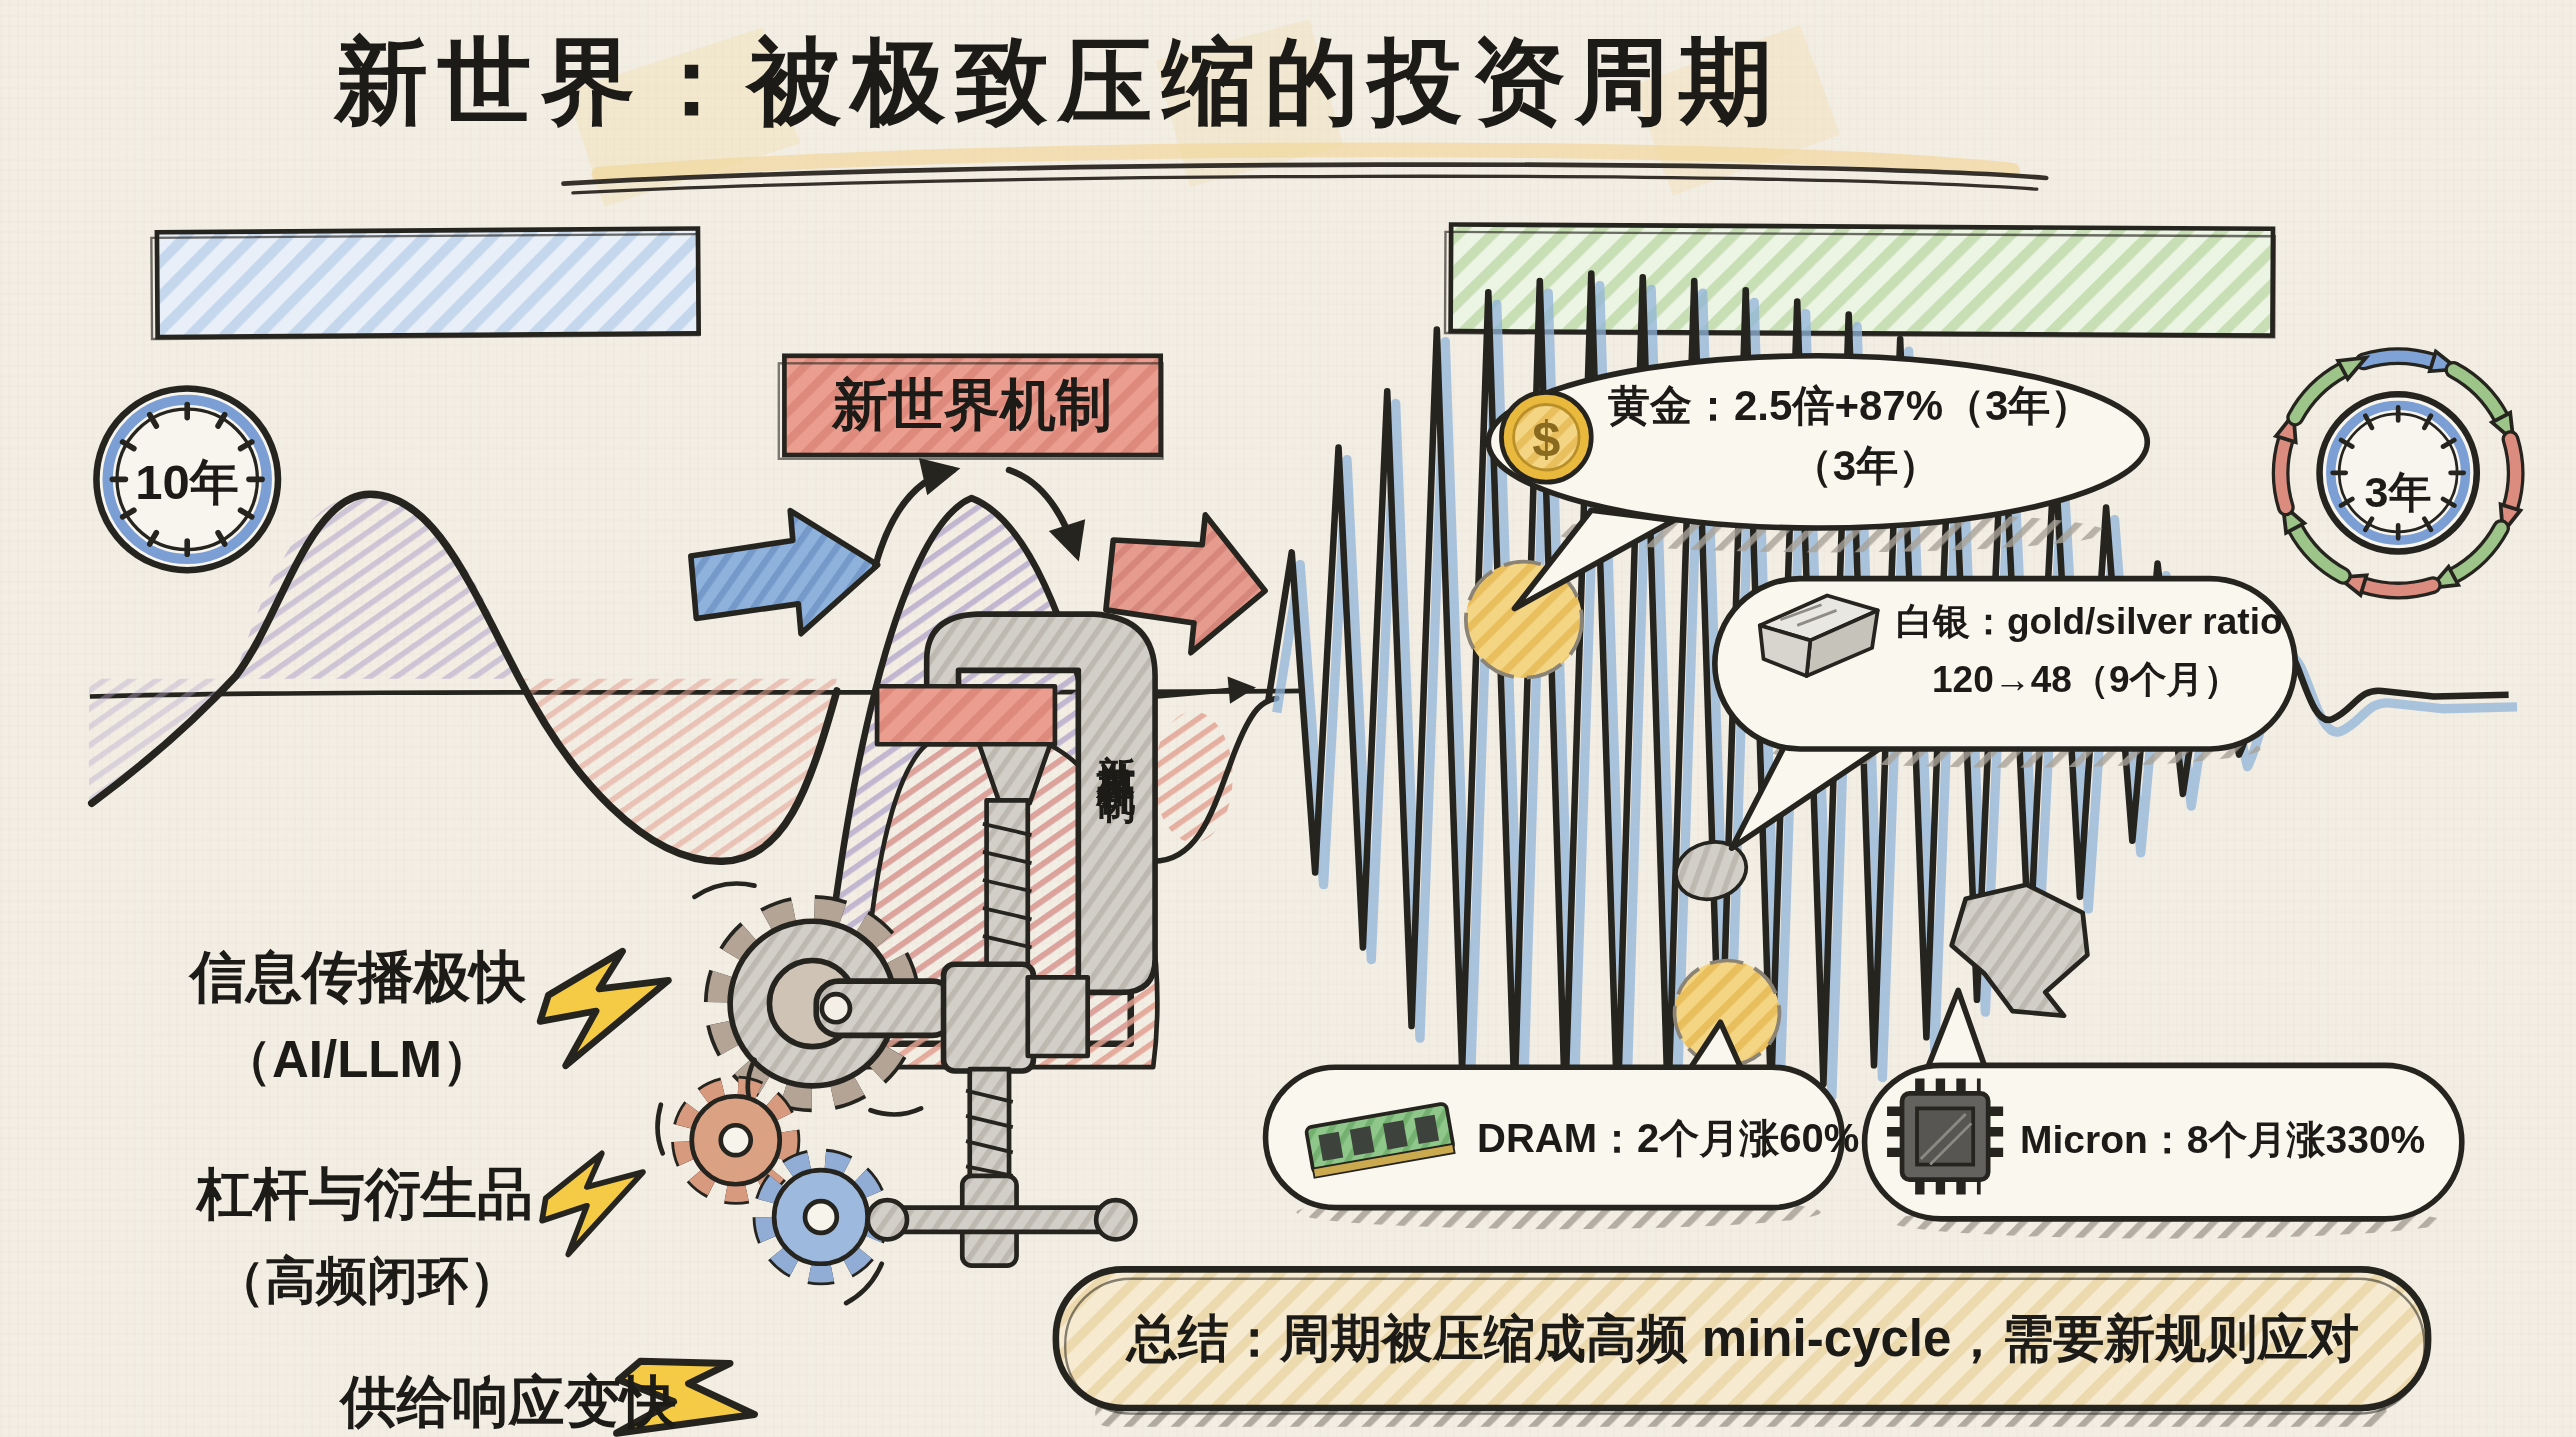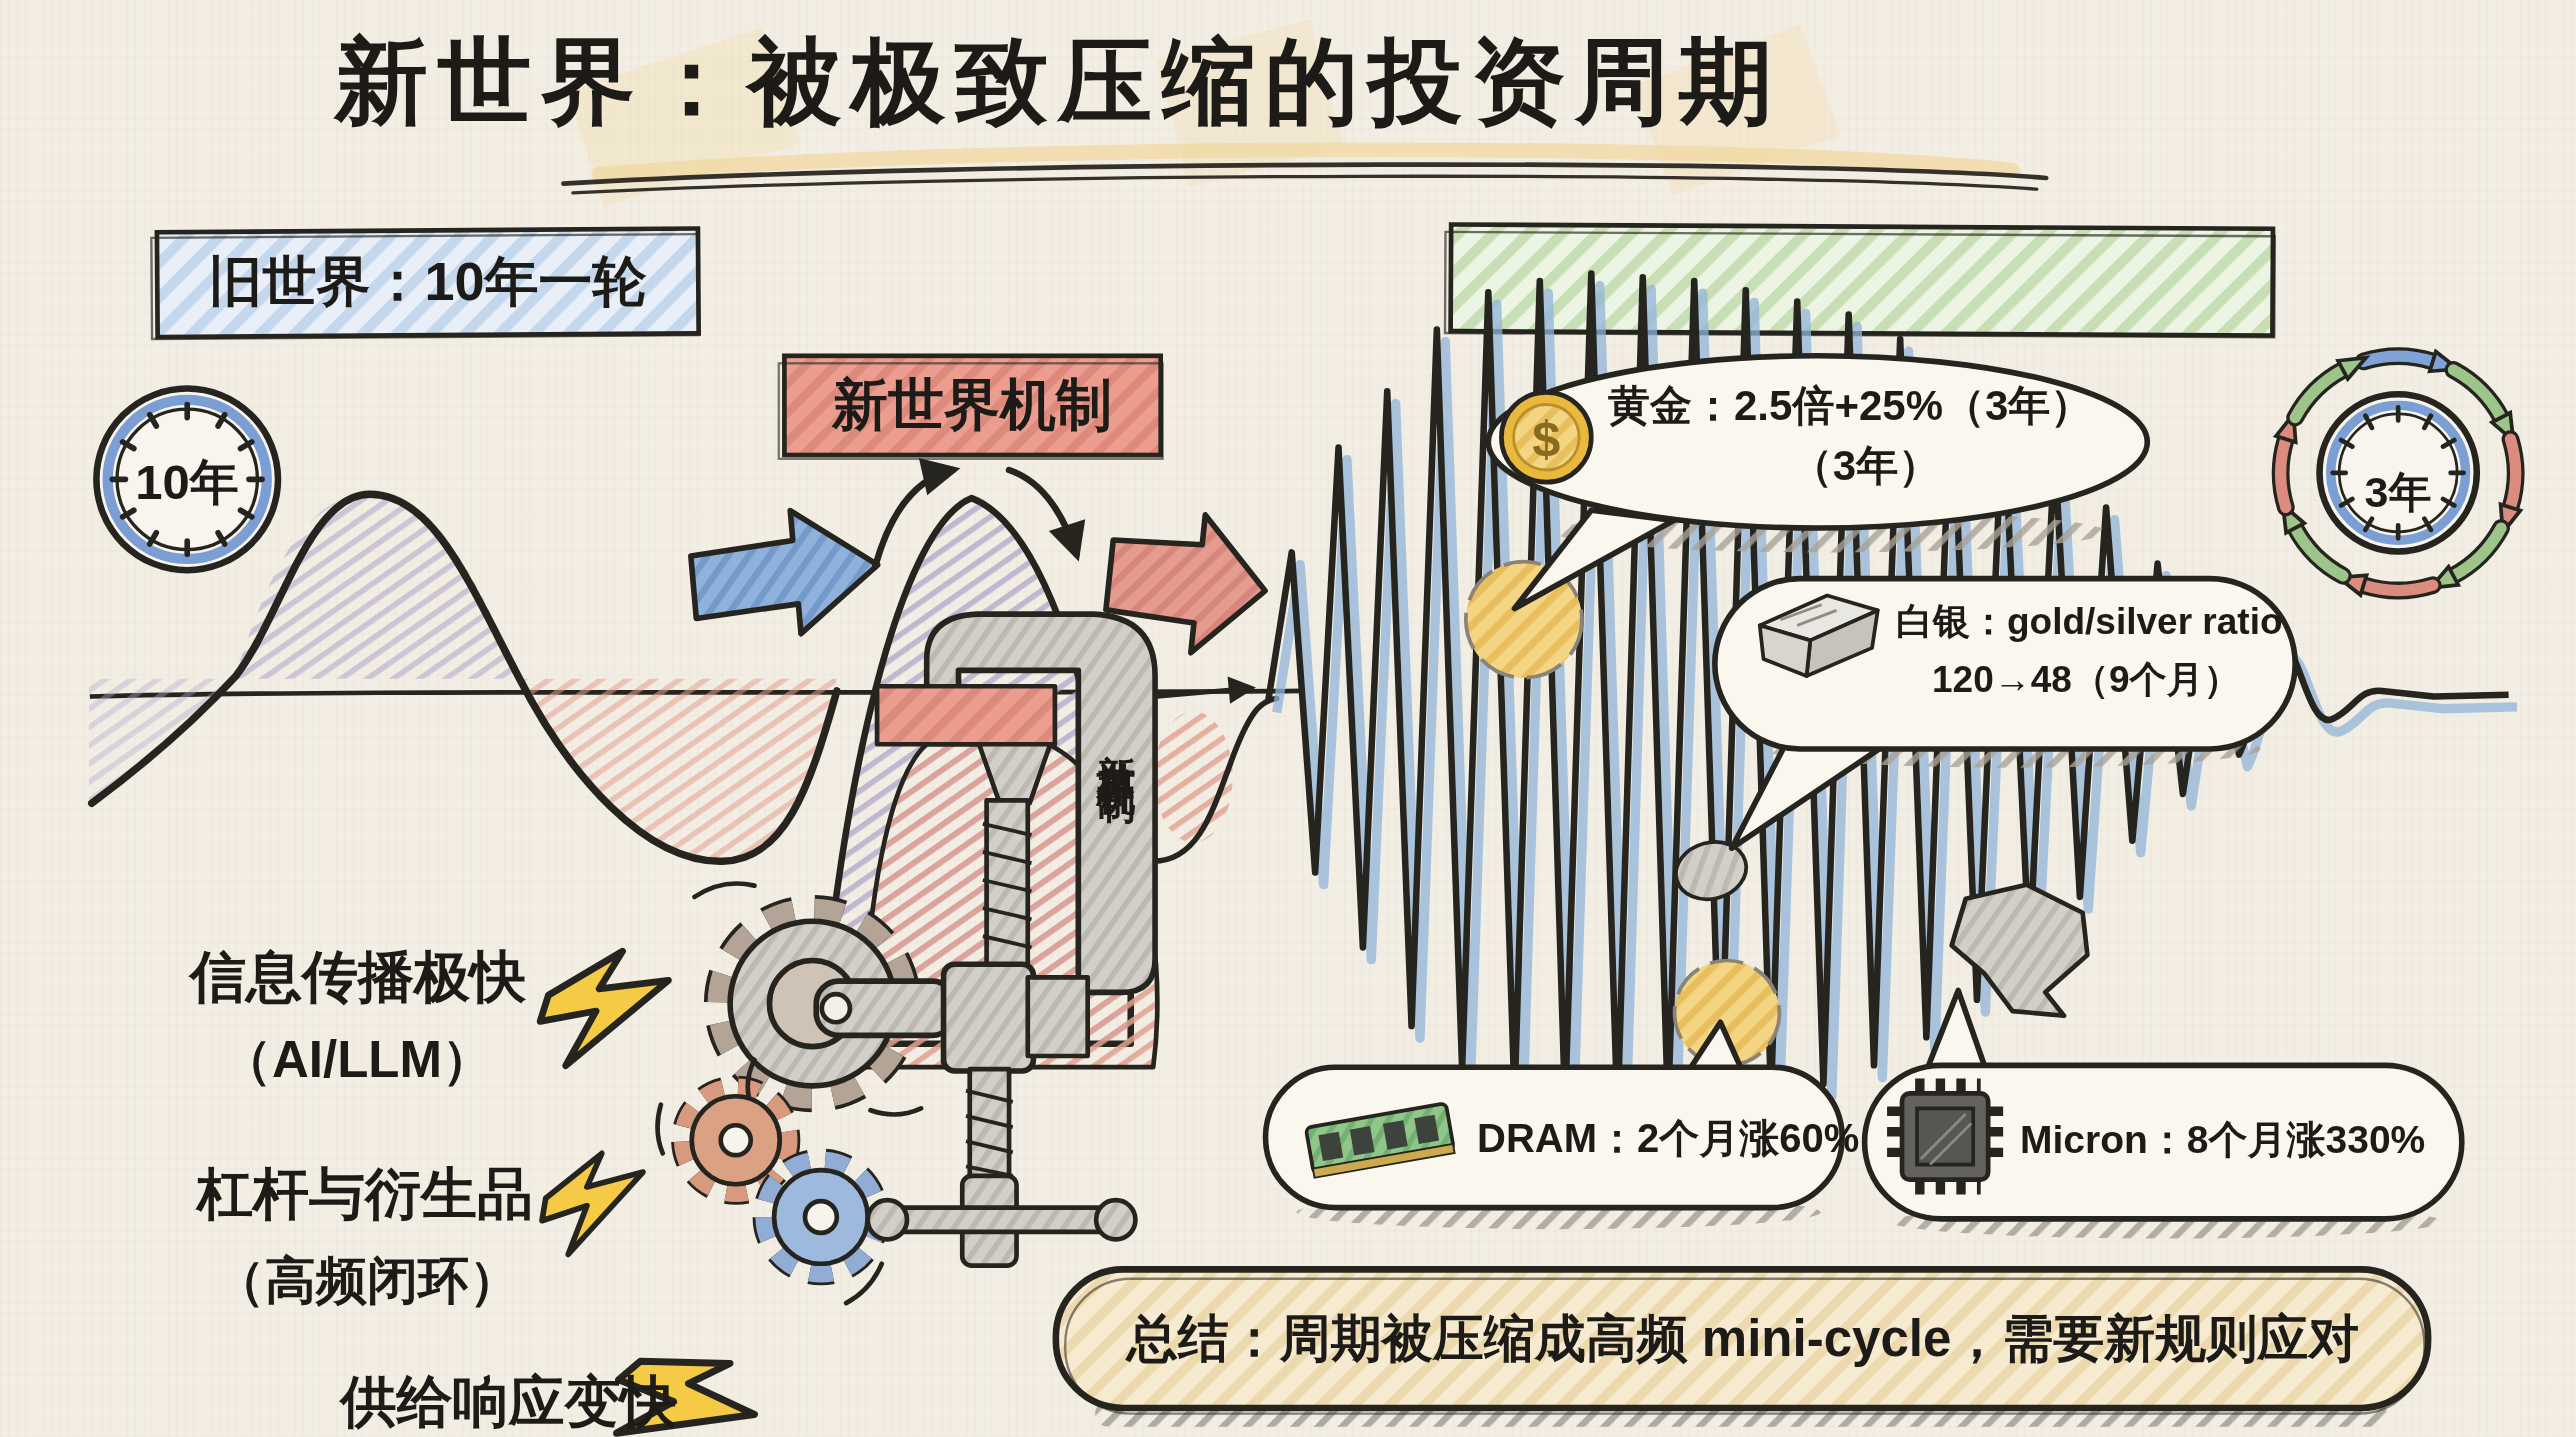--- a/index.html
+++ b/index.html
@@ -309,40 +309,39 @@
 
   <g>
     <rect x="1170" y="1496" width="1380" height="28" rx="14" fill="url(#pGrayHatch)" opacity=".9"></rect>
     <rect x="1128" y="1356" width="1466" height="148" rx="72" fill="url(#pCream)" stroke="#26241f" stroke-width="7"></rect>
     <rect x="1138" y="1366" width="1452" height="144" rx="70" fill="none" stroke="#26241f" stroke-width="2.5" opacity=".55"></rect>
   </g>
 </svg>
 
 <div class="txt title" style="left:0;top:17px;width:2116px;height:131px;">新世界：被极致压缩的投资周期</div>
 
-<div class="txt boxlabel" style="left:157px;top:230px;width:541px;height:105px;font-size:54px;">旧世界：10年一轮</div>
 
 
 <div class="txt boxlabel" style="left:784px;top:356px;width:376px;height:99px;font-size:56px;">新世界机制</div>
 
 <div class="txt vtext" style="left:1086px;top:723px;width:60px;height:328px;font-size:39px;">新世界机制</div>
 
 <div class="txt" style="left:126px;top:455px;width:122px;height:56px;font-size:49px;font-weight:800;">10年</div>
 
 <div class="txt" style="left:2351px;top:447px;width:94px;height:52px;font-size:43px;font-weight:800;margin-top:20px;">3年</div>
 
 <div class="txt factor" style="left:180px;top:938px;width:356px;height:79px;font-size:56px;">信息传播极快</div>
 <div class="txt factor" style="left:198px;top:1026px;width:318px;height:69px;font-size:51px;">（AI/LLM）</div>
 
 <div class="txt factor" style="left:187px;top:1155px;width:356px;height:79px;font-size:56px;">杠杆与衍生品</div>
 <div class="txt factor" style="left:208px;top:1247px;width:318px;height:69px;font-size:51px;">（高频闭环）</div>
 
 <div class="txt factor" style="left:326px;top:1363px;width:365px;height:79px;font-size:56px;">供给响应变快</div>
 
-<div class="txt bubble left" style="left:1608px;top:380px;width:515px;height:52px;font-size:42px;">黄金：2.5倍+25%（3年）</div>
+<div class="txt bubble left" style="left:1608px;top:380px;width:515px;height:52px;font-size:42px;">黄金：2.5倍+87%（3年）</div>
 <div class="txt bubble" style="left:1608px;top:440px;width:515px;height:52px;font-size:42px;">（3年）</div>
 
 <div class="txt bubble left" style="left:1896px;top:597px;width:393px;height:49px;font-size:37px;">白银：gold/silver ratio</div>
 <div class="txt bubble left" style="left:1896px;top:655px;width:393px;height:49px;font-size:37px;margin-left:36px;">120→48（9个月）</div>
 
 <div class="txt bubble left" style="left:1477px;top:1105px;width:360px;height:67px;font-size:40px;">DRAM：2个月涨60%</div>
 
 <div class="txt bubble left" style="left:2020px;top:1106px;width:435px;height:67px;font-size:39px;">Micron：8个月涨330%</div>
 
 <div class="txt" style="left:1090px;top:1292px;width:1306px;height:94px;font-size:51px;font-weight:800;">总结：周期被压缩成高频 mini-cycle，需要新规则应对</div>

